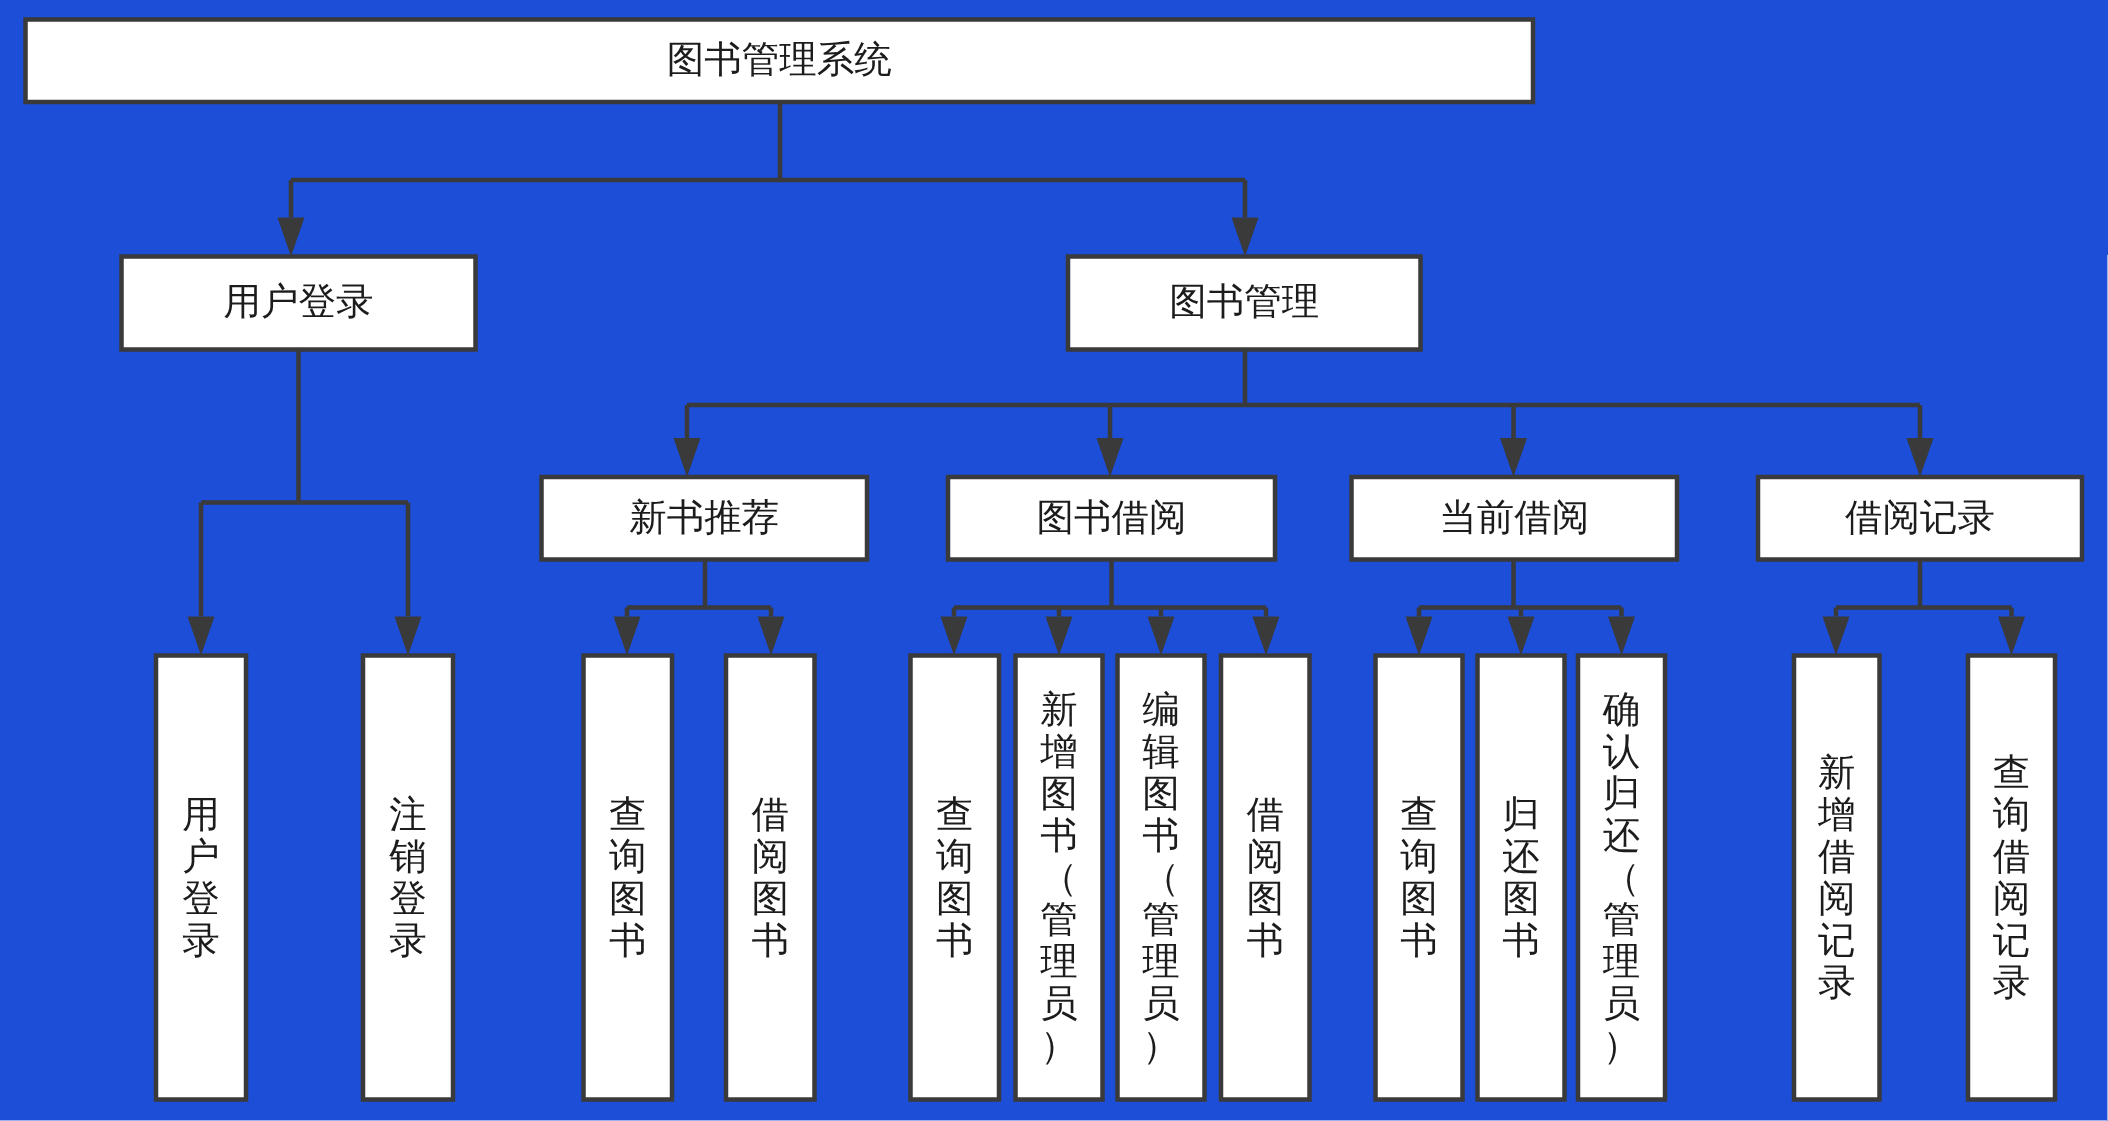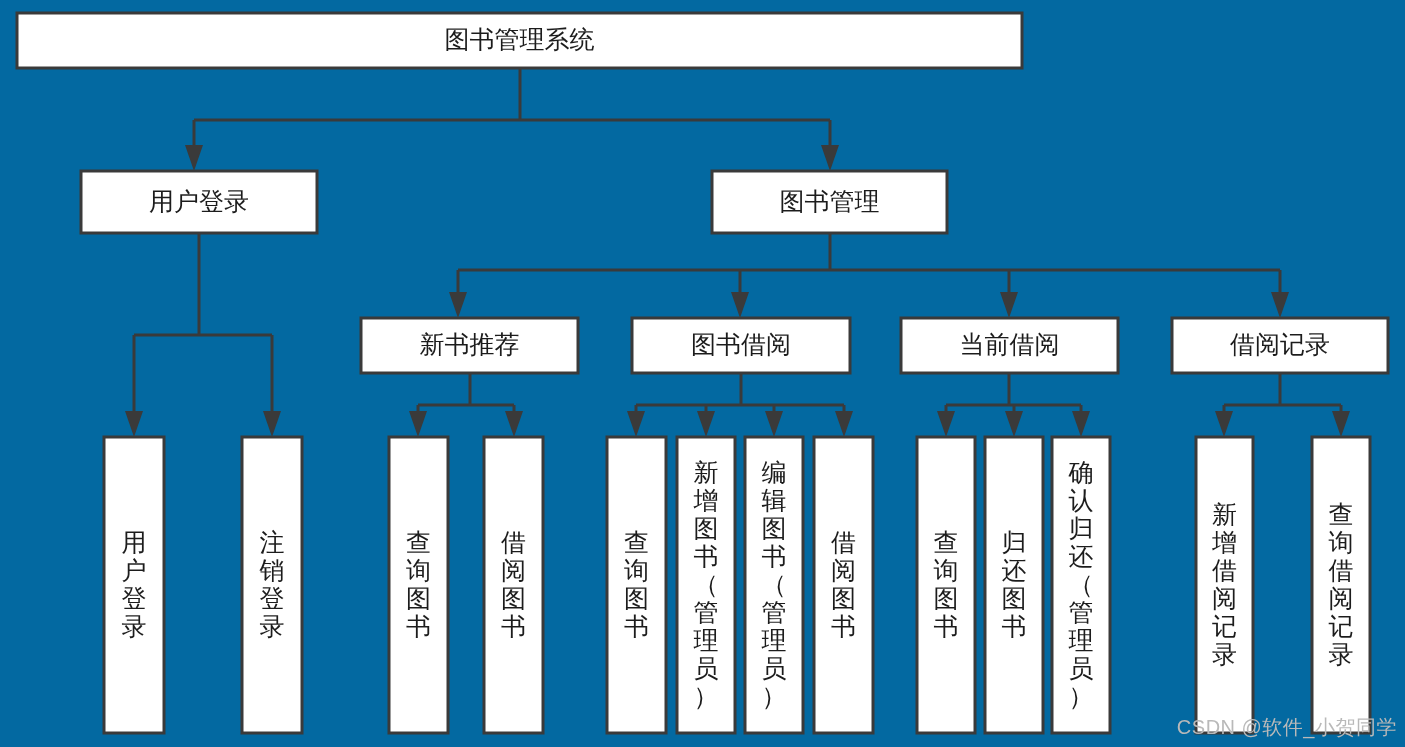--- a/index.html
+++ b/index.html
@@ -7,21 +7,21 @@
     padding: 0;
     background: #ffffff;
   }
   body {
     font-family: "Liberation Sans", "DejaVu Sans", sans-serif;
   }
   #diagram-root {
     position: relative;
     width: 1405px;
     height: 747px;
-    background: #0369a1;
+    background: #1d4ed8;
     overflow: hidden;
   }
   svg#diagram-svg {
     position: absolute;
     left: 0;
     top: 0;
     width: 1405px;
     height: 747px;
     display: block;
   }
@@ -214,14 +214,13 @@
         <g>
           <rect x="1196" y="437" width="57" height="296" class="node-rect"></rect>
           <text x="1224.5" y="523" class="node-label-v"><tspan x="1224.5" dy="0">新</tspan><tspan x="1224.5" dy="28">增</tspan><tspan x="1224.5" dy="28">借</tspan><tspan x="1224.5" dy="28">阅</tspan><tspan x="1224.5" dy="28">记</tspan><tspan x="1224.5" dy="28">录</tspan></text>
         </g>
         <g>
           <rect x="1312" y="437" width="58" height="296" class="node-rect"></rect>
           <text x="1341" y="523" class="node-label-v"><tspan x="1341" dy="0">查</tspan><tspan x="1341" dy="28">询</tspan><tspan x="1341" dy="28">借</tspan><tspan x="1341" dy="28">阅</tspan><tspan x="1341" dy="28">记</tspan><tspan x="1341" dy="28">录</tspan></text>
         </g>
       </g>
   </svg>
-  <div class="watermark-text">CSDN @软件_小贺同学</div>
 </div>
 
 </body></html>

